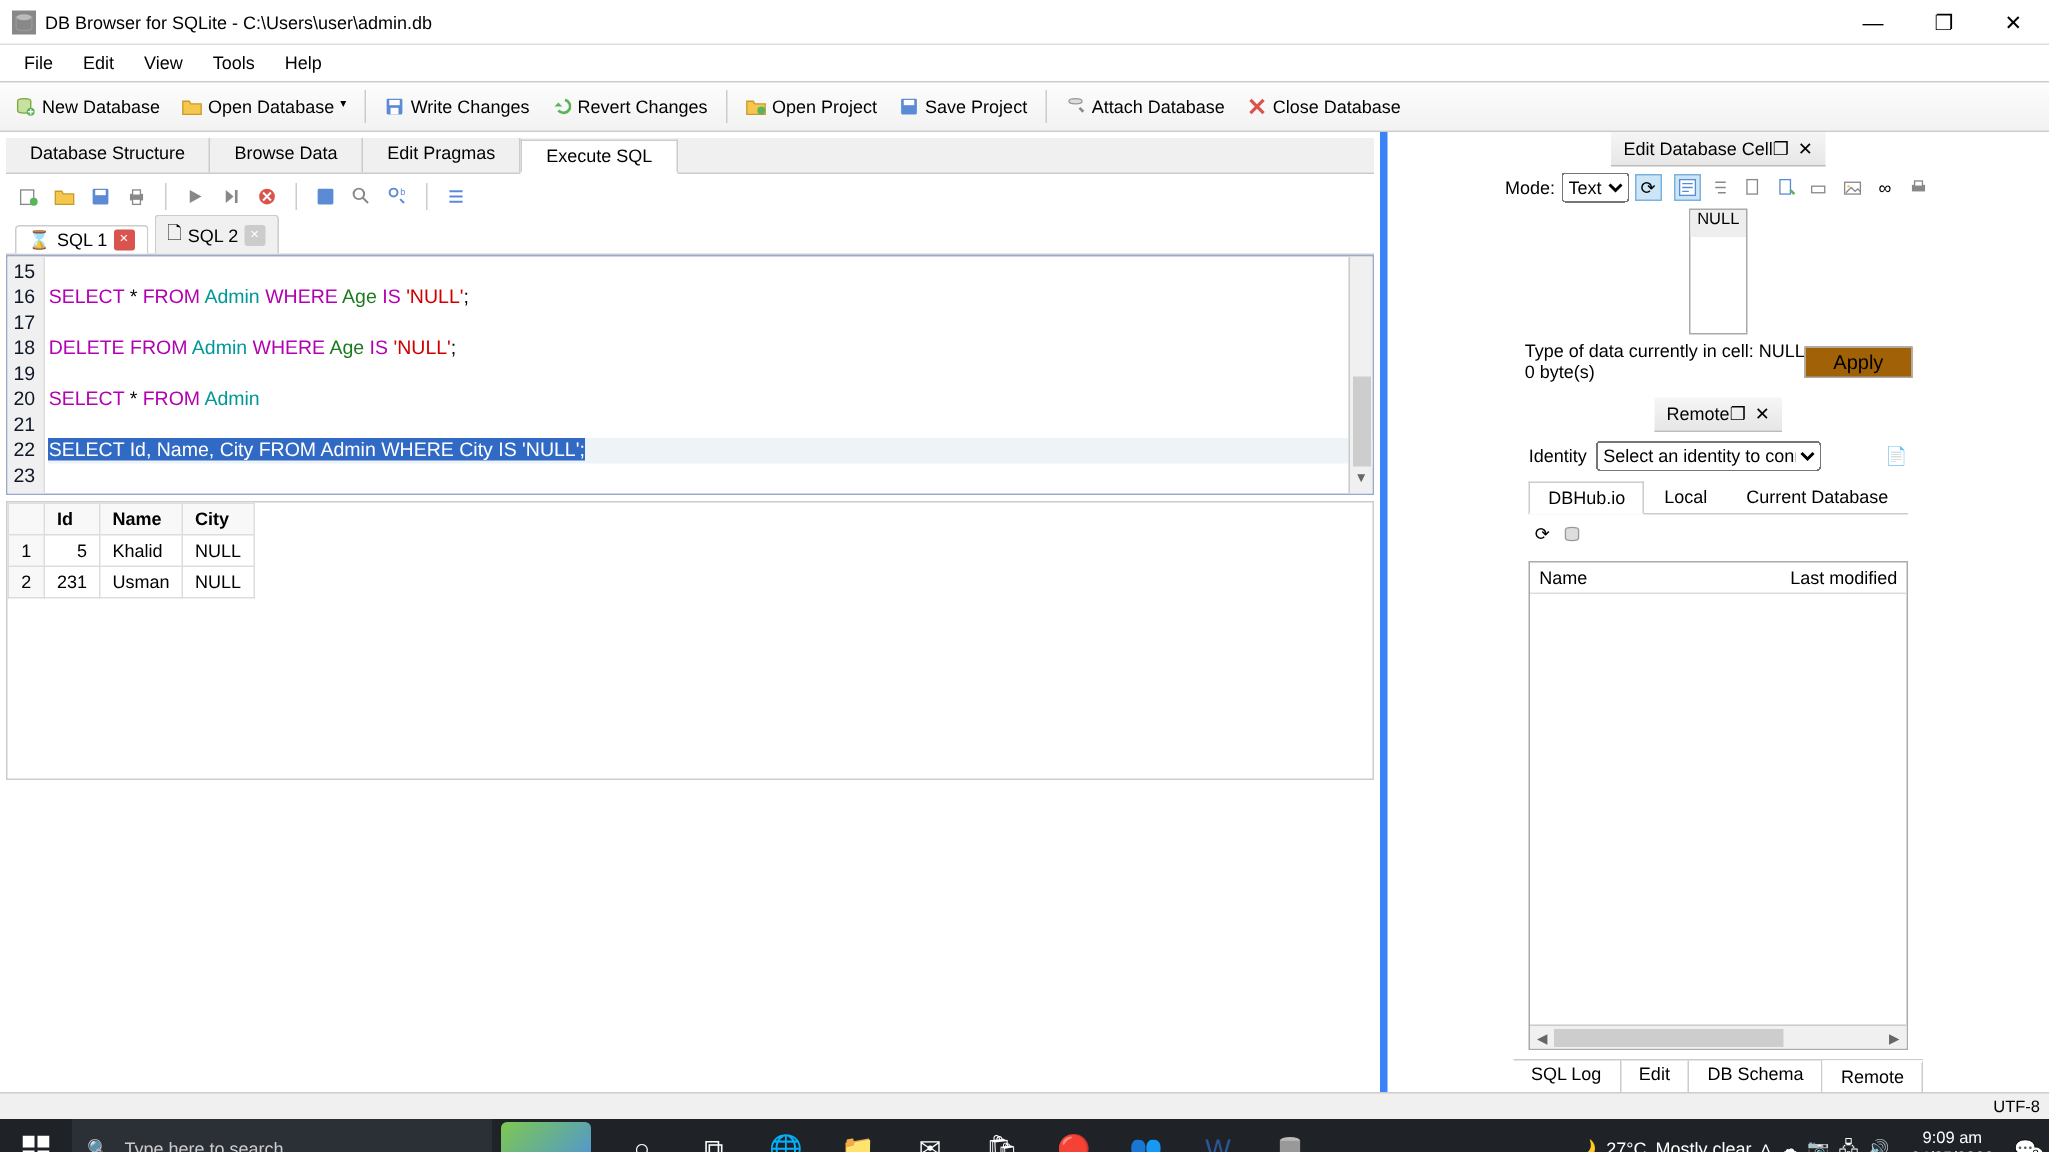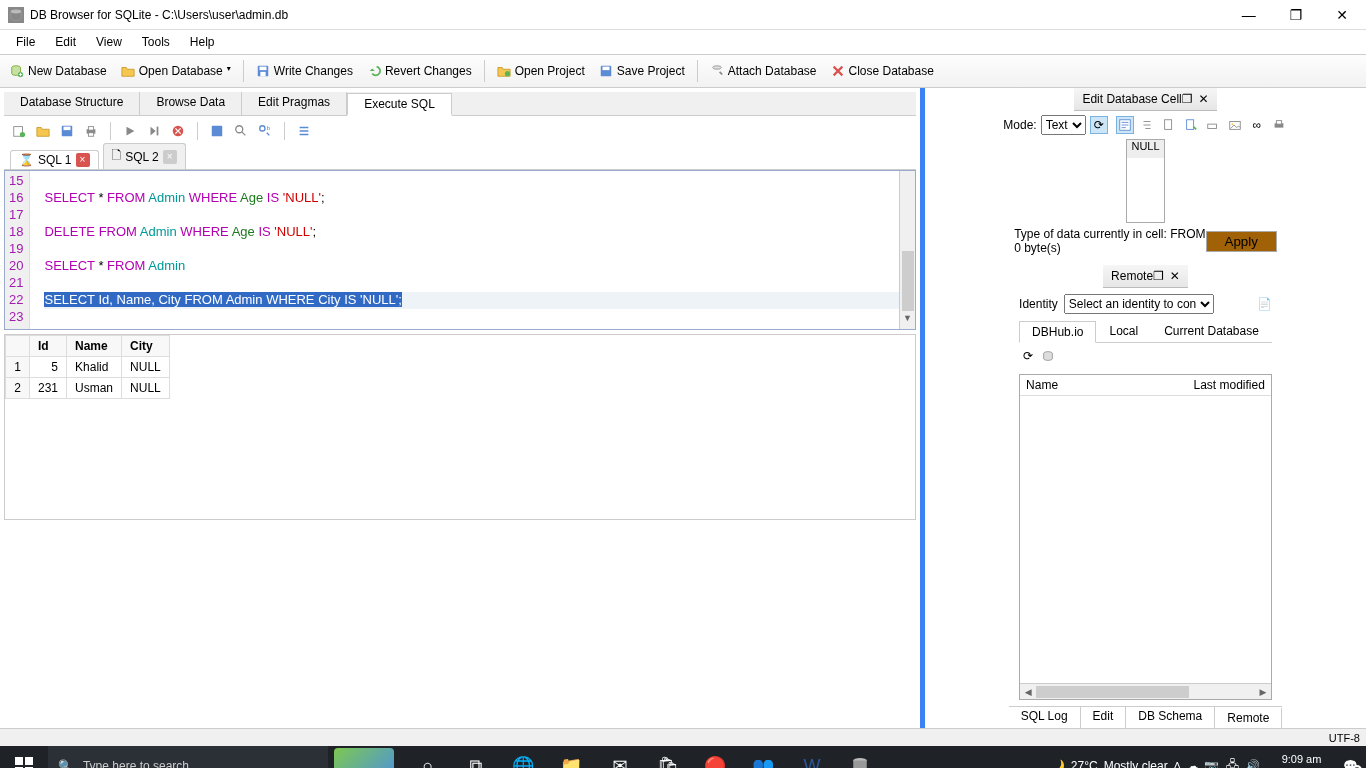--- a/index.html
+++ b/index.html
@@ -36,23 +36,23 @@
 .sql-toolbar .ico { width: 18px; height: 18px; cursor: pointer; display: inline-flex; align-items: center; justify-content: center; }
 .sql-toolbar .sep { width: 1px; height: 18px; background: #ccc; margin: 0 4px; }
 
 .sql-tabs-row { display: flex; height: 24px; align-items: end; gap: 4px; padding-left: 6px; border-bottom: 1px solid #ccc; }
 .sql-tab { display: flex; align-items: center; gap: 4px; padding: 2px 8px; border: 1px solid #ccc; border-bottom: none; background: #f0f0f0; font-size: 12px; cursor: pointer; border-radius: 3px 3px 0 0; }
 .sql-tab.active { background: #fff; }
 .sql-tab .close-x { background: #d9534f; color: #fff; width: 14px; height: 14px; text-align: center; line-height: 13px; border-radius: 2px; font-size: 10px; }
 
 
 .code-editor { height: 160px; border: 1px solid #9ac; display: flex; font-family: Consolas, monospace; font-size: 13px; overflow: hidden; position: relative; }
-.line-numbers { background: #f0f0f0; color: #a21caf; text-align: right; padding: 2px 6px 2px 4px; border-right: 1px solid #ddd; user-select: none; }
+.line-numbers { background: #f0f0f0; color: #0f172a; text-align: right; padding: 2px 6px 2px 4px; border-right: 1px solid #ddd; user-select: none; }
 .line-numbers div { height: 17px; }
-.code-lines { flex: 1; padding: 2px 0 2px 14px; position: relative; }
+.code-lines { flex: 1; padding: 2px 0 2px 2px; position: relative; }
 .code-lines .line { height: 17px; white-space: pre; }
 .code-lines .line.selected-line { background: #eef3f8; }
 .kw-select { color: #b200b2; }
 .tbl { color: #009898; }
 .col { color: #1e7a1e; }
 .str { color: #d00000; }
 .hl-sel { background: #316ac5; color: #fff; padding: 0; }
 .hl-sel * { color: #fff !important; }
 .scroll-v { position: absolute; right: 0; top: 0; width: 16px; height: 100%; background: #f0f0f0; border-left: 1px solid #ccc; }
 .scroll-v .thumb { position: absolute; left: 2px; width: 12px; background: #cdcdcd; top: 10px; height: 40px; }
@@ -410,21 +410,21 @@
             <rect x="3" y="6" width="10" height="5" fill="#888"></rect>
             <rect x="5" y="3" width="6" height="4" fill="#fff" stroke="#888"></rect>
           </svg>
         </span>
     </div>
     <div class="cell-textarea">
       <span class="null-lbl">NULL</span>
     </div>
     <div class="cell-info">
       <div>
-        <div>Type of data currently in cell: FROM</div>
+        <div>Type of data currently in cell: NULL</div>
         <div>0 byte(s)</div>
       </div>
       <button class="apply-btn">Apply</button>
     </div>
 
     <div class="panel-header" style="margin-top:6px;">
       <span>Remote</span>
       <div class="hdr-icons">
         <span>❐</span>
         <span>✕</span>

